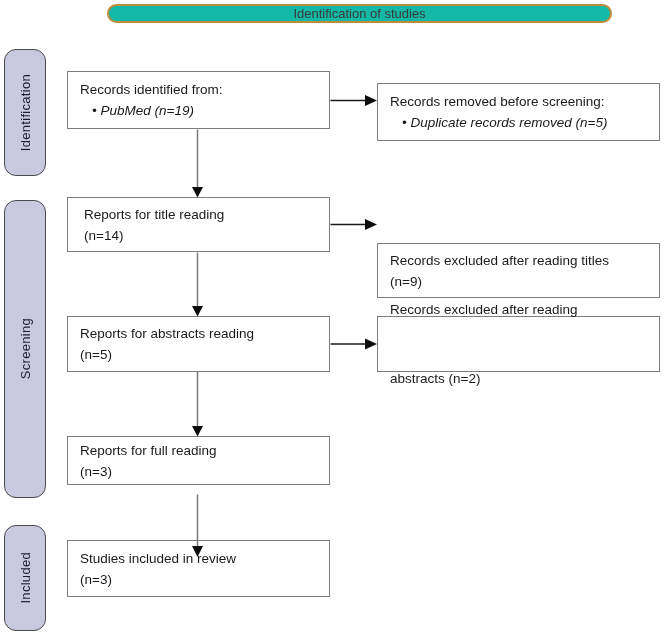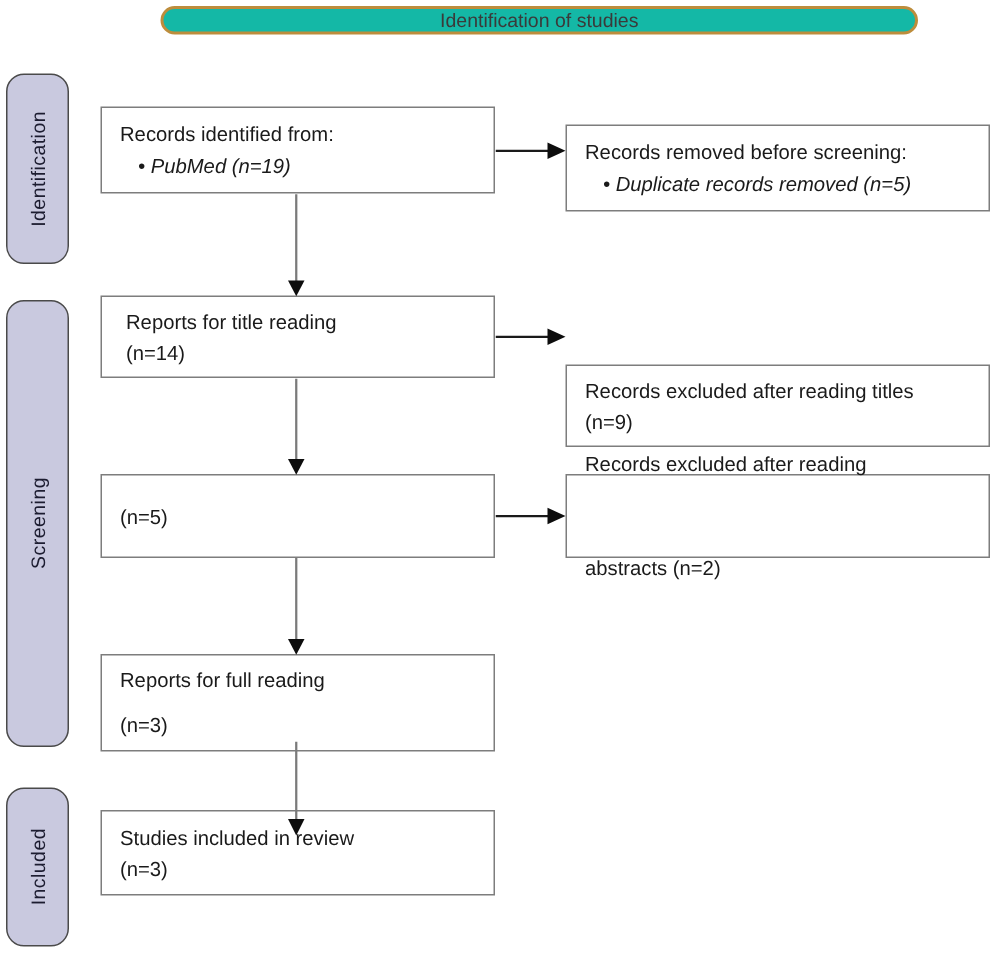--- a/index.html
+++ b/index.html
@@ -55,21 +55,21 @@
     line-height: 21px;
   }
   .col-l { left: 67px;  width: 263px; }
   .col-r { left: 377px; width: 283px; }
   .b1 { top: 71px;  height: 58px; }
   .b2 { top: 83px;  height: 58px; }
   .b3 { top: 197px; height: 55px; padding-left: 16px; }
   .b4 { top: 197px; height: 55px; margin-top: 46px; }
   .b5 { top: 316px; height: 56px; }
   .b6 { top: 316px; height: 56px; gap: 48px; }
-  .b7 { top: 436px; height: 65px; justify-content: space-between; }
+  .b7 { top: 436px; height: 49px; }
   .b8 { top: 540px; height: 57px; }
   .bullet-line { padding-left: 12px; font-style: italic; }
 
   
   svg.arrows {
     position: absolute; left: 0; top: 0;
     width: 664px; height: 636px;
     pointer-events: none;
   }
 </style>
@@ -104,20 +104,21 @@
   <div>Reports for title reading</div>
   <div>(n=14)</div>
 </div>
 
 <div class="fbox col-r b4">
   <div>Records excluded after reading titles</div>
   <div>(n=9)</div>
 </div>
 
 <div class="fbox col-l b5">
+  <div>Reports for abstracts reading</div>
   <div>(n=5)</div>
 </div>
 
 <div class="fbox col-r b6">
   <div>Records excluded after reading</div>
   <div>abstracts (n=2)</div>
 </div>
 
 <div class="fbox col-l b7">
   <div>Reports for full reading</div>

